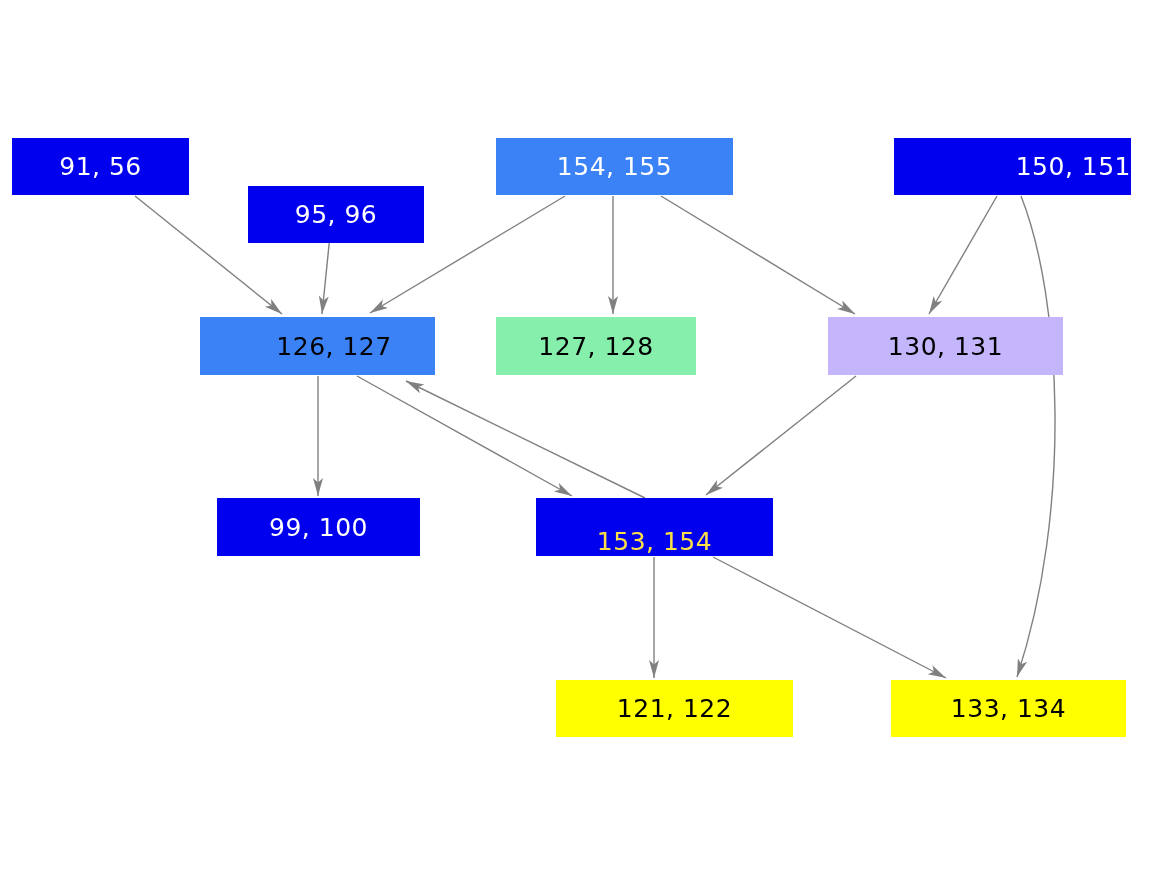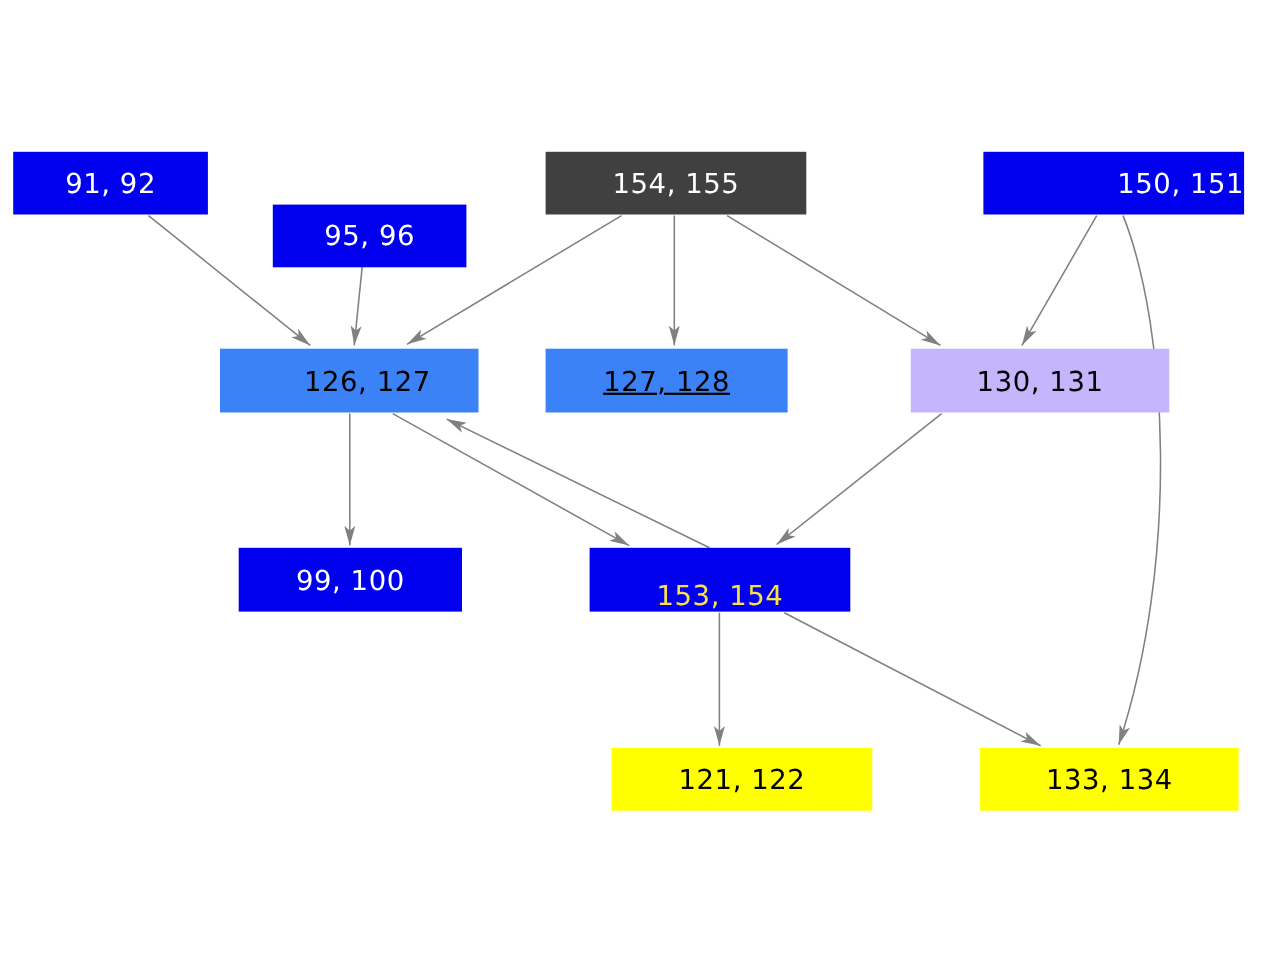--- a/index.html
+++ b/index.html
@@ -57,35 +57,35 @@
         <path class="edge" d="M 318 376 L 318 496" stroke="#808080" marker-end="url(#arrow)"></path>
         <path class="edge" d="M 357 376 L 572 496" stroke="#808080" marker-end="url(#arrow)"></path>
         <path class="edge" d="M 645 498 L 406 381" stroke="#808080" marker-end="url(#arrow)"></path>
         <path class="edge" d="M 856 376 L 706 495" stroke="#808080" marker-end="url(#arrow)"></path>
         <path class="edge" d="M 654 557 L 654 678" stroke="#808080" marker-end="url(#arrow)"></path>
         <path class="edge" d="M 713 557 L 946 678" stroke="#808080" marker-end="url(#arrow)"></path>
       </g>
   </svg>
   <div id="nodes-layer">
       <div class="node" style="left: 12px; top: 138px; width: 177px; height: 57px; background: rgb(0, 0, 238); color: rgb(255, 255, 255);">
-        <span>91, 92</span>
+        <span>91, 56</span>
       </div>
       <div class="node" style="left: 248px; top: 138px; width: 176px; height: 57px; background: rgb(0, 0, 238); color: rgb(255, 255, 255); margin-top: 48px;">
         <span>95, 96</span>
       </div>
-      <div class="node" style="left: 496px; top: 138px; width: 237px; height: 57px; background: #404040; color: rgb(255, 255, 255);">
+      <div class="node" style="left: 496px; top: 138px; width: 237px; height: 57px; background: #3b82f6; color: rgb(255, 255, 255);">
         <span>154, 155</span>
       </div>
       <div class="node" style="left: 894px; top: 138px; width: 237px; height: 57px; background: rgb(0, 0, 238); color: rgb(255, 255, 255); justify-content: flex-end;">
         <span>150, 151</span>
       </div>
       <div class="node" style="left: 200px; top: 317px; width: 235px; height: 58px; background: #3b82f6; color: rgb(0, 0, 0); padding-left: 33px;">
         <span>126, 127</span>
       </div>
-      <div class="node" style="left: 496px; top: 317px; width: 220px; height: 58px; background: #3b82f6; color: rgb(0, 0, 0); text-decoration: underline;">
+      <div class="node" style="left: 496px; top: 317px; width: 200px; height: 58px; background: #86efac; color: rgb(0, 0, 0);">
         <span>127, 128</span>
       </div>
       <div class="node" style="left: 828px; top: 317px; width: 235px; height: 58px; background: #c4b5fd; color: rgb(0, 0, 0);">
         <span>130, 131</span>
       </div>
       <div class="node" style="left: 217px; top: 498px; width: 203px; height: 58px; background: rgb(0, 0, 238); color: rgb(255, 255, 255);">
         <span>99, 100</span>
       </div>
       <div class="node" style="left: 536px; top: 498px; width: 237px; height: 58px; background: rgb(0, 0, 238); color: #fde047; align-items: flex-end;">
         <span>153, 154</span>

